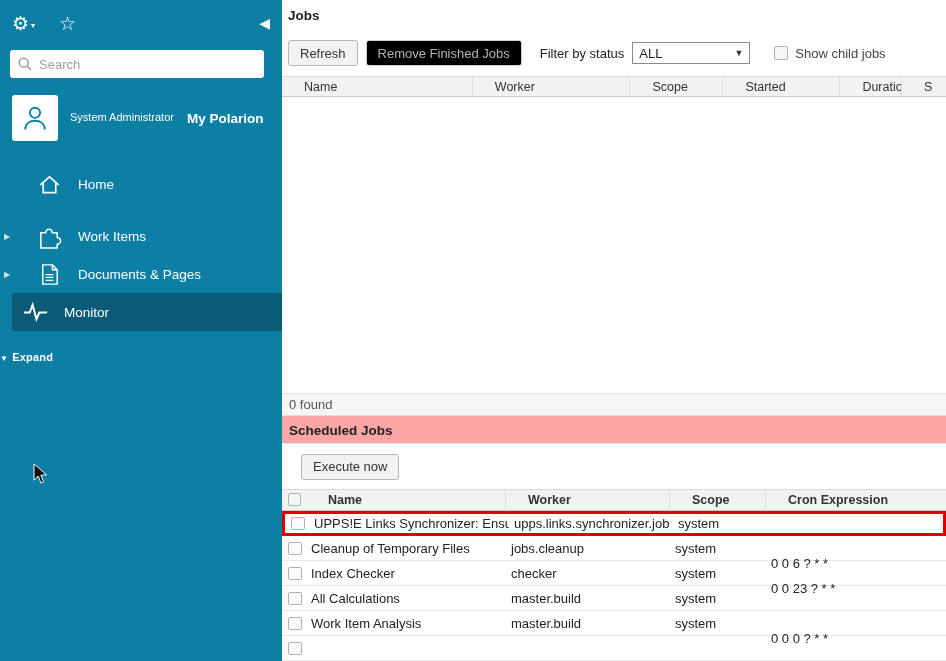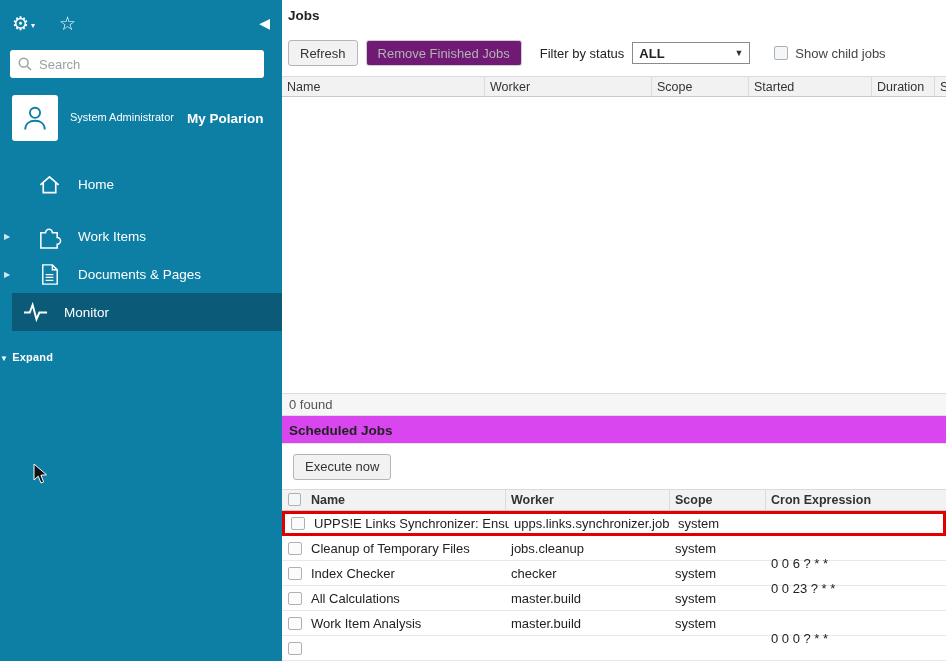--- a/index.html
+++ b/index.html
@@ -37,39 +37,39 @@
 
   .expand-link { margin-top:20px; text-align:left; font-size:11px; font-weight:bold; cursor:pointer; letter-spacing:.2px; }
   .expand-link .tri { font-size:8px; margin-right:4px; }
 
   
   .main { flex:1; height:661px; display:flex; flex-direction:column; background:#fff; font-size:13px; color:#222; overflow:hidden; }
 
   .jobs-title-bar { height:30px; padding:8px 6px 0 6px; font-weight:bold; font-size:13.5px; }
   .toolbar { height:46px; display:flex; align-items:center; padding:0 6px; gap:8px; }
   .btn { height:26px; padding:0 11px; background:#f2f2f2; border:1px solid #b5b5b5; border-radius:3px; font-size:13px; color:#333; font-family:"Liberation Sans",sans-serif; cursor:pointer; }
-  .btn.disabled { color:#b3b3b3; border-color:#d0d0d0; background:#701a75; cursor:default; }
+  .btn.disabled { color:#b3b3b3; border-color:#d0d0d0; background:#000000; cursor:default; }
   .filter-label { margin-left:10px; color:#222; }
-  .select { width:118px; height:22px; border:1px solid #8a8a8a; background:#fff; display:flex; align-items:center; padding:0 6px; cursor:pointer;font-weight:bold; }
+  .select { width:118px; height:22px; border:1px solid #8a8a8a; background:#fff; display:flex; align-items:center; padding:0 6px; cursor:pointer; }
   .select .val { flex:1; font-size:13px; color:#222; }
   .select .caret { font-size:9px; color:#333; }
   .cb { width:14px; height:14px; background:#f4f6f7; border:1px solid #a9b2b6; border-radius:2px; display:inline-block; flex:0 0 14px; }
   .childjobs { display:flex; align-items:center; gap:7px; margin-left:16px; color:#444; cursor:pointer; }
 
   .thead { display:flex; background:#f2f2f2; border-top:1px solid #dadada; border-bottom:1px solid #c9c9c9; }
-  .thead .hc { padding:3px 5px; font-size:12.5px; color:#333; border-right:1px solid #dcdcdc; white-space:nowrap; overflow:hidden; }
+  .thead .hc { padding:3px 22px; font-size:12.5px; color:#333; border-right:1px solid #dcdcdc; white-space:nowrap; overflow:hidden; }
   .jobs-thead { height:21px; }
   .jobs-thead .c1 { width:203px; } .jobs-thead .c2 { width:167px; } .jobs-thead .c3 { width:97px; }
   .jobs-thead .c4 { width:123px; } .jobs-thead .c5 { width:63px; } .jobs-thead .c6 { flex:1; border-right:none; }
 
   .jobs-empty { flex:1; background:#fff; }
 
   .found-bar { height:23px; background:#f6f6f6; border-top:1px solid #ddd; border-bottom:1px solid #ddd; line-height:21px; padding:0 7px; color:#555; font-size:13px; }
-  .sched-title-bar { height:28px; padding:7px 7px 0 7px; font-weight:bold; font-size:13.5px; background:#d946ef; border-bottom:1px solid #e4e4e4; }
-  .exec-toolbar { height:45px; display:flex; align-items:center; padding:0 11px; }
+  .sched-title-bar { height:28px; padding:7px 7px 0 7px; font-weight:bold; font-size:13.5px; background:#fca5a5; border-bottom:1px solid #e4e4e4; }
+  .exec-toolbar { height:45px; display:flex; align-items:center; padding:0 19px; }
 
   .sched-thead { height:22px; font-weight:bold; }
   .s-check { width:24px; padding:3px 0 3px 6px !important; border-right:none !important; }
   .s-name { width:200px; } .s-worker { width:164px; } .s-scope { width:96px; } .s-cron { flex:1; border-right:none !important; }
 
   .srow { display:flex; align-items:center; height:25px; border-bottom:1px solid #e8e8e8; flex:0 0 25px; }
   .srow .cell { padding:0 5px; white-space:nowrap; overflow:hidden; font-size:13px; color:#222; }
   .srow .c-check { width:24px; padding:0 0 0 6px; display:flex; align-items:center; }
   .srow .c-check .cb { width:13px; height:13px; background:#fbfbfb; border-color:#b0b0b0; }
   .srow .c-name { width:200px; } .srow .c-worker { width:164px; } .srow .c-scope { width:96px; } .srow .c-cron { flex:1;margin-top:30px; }

